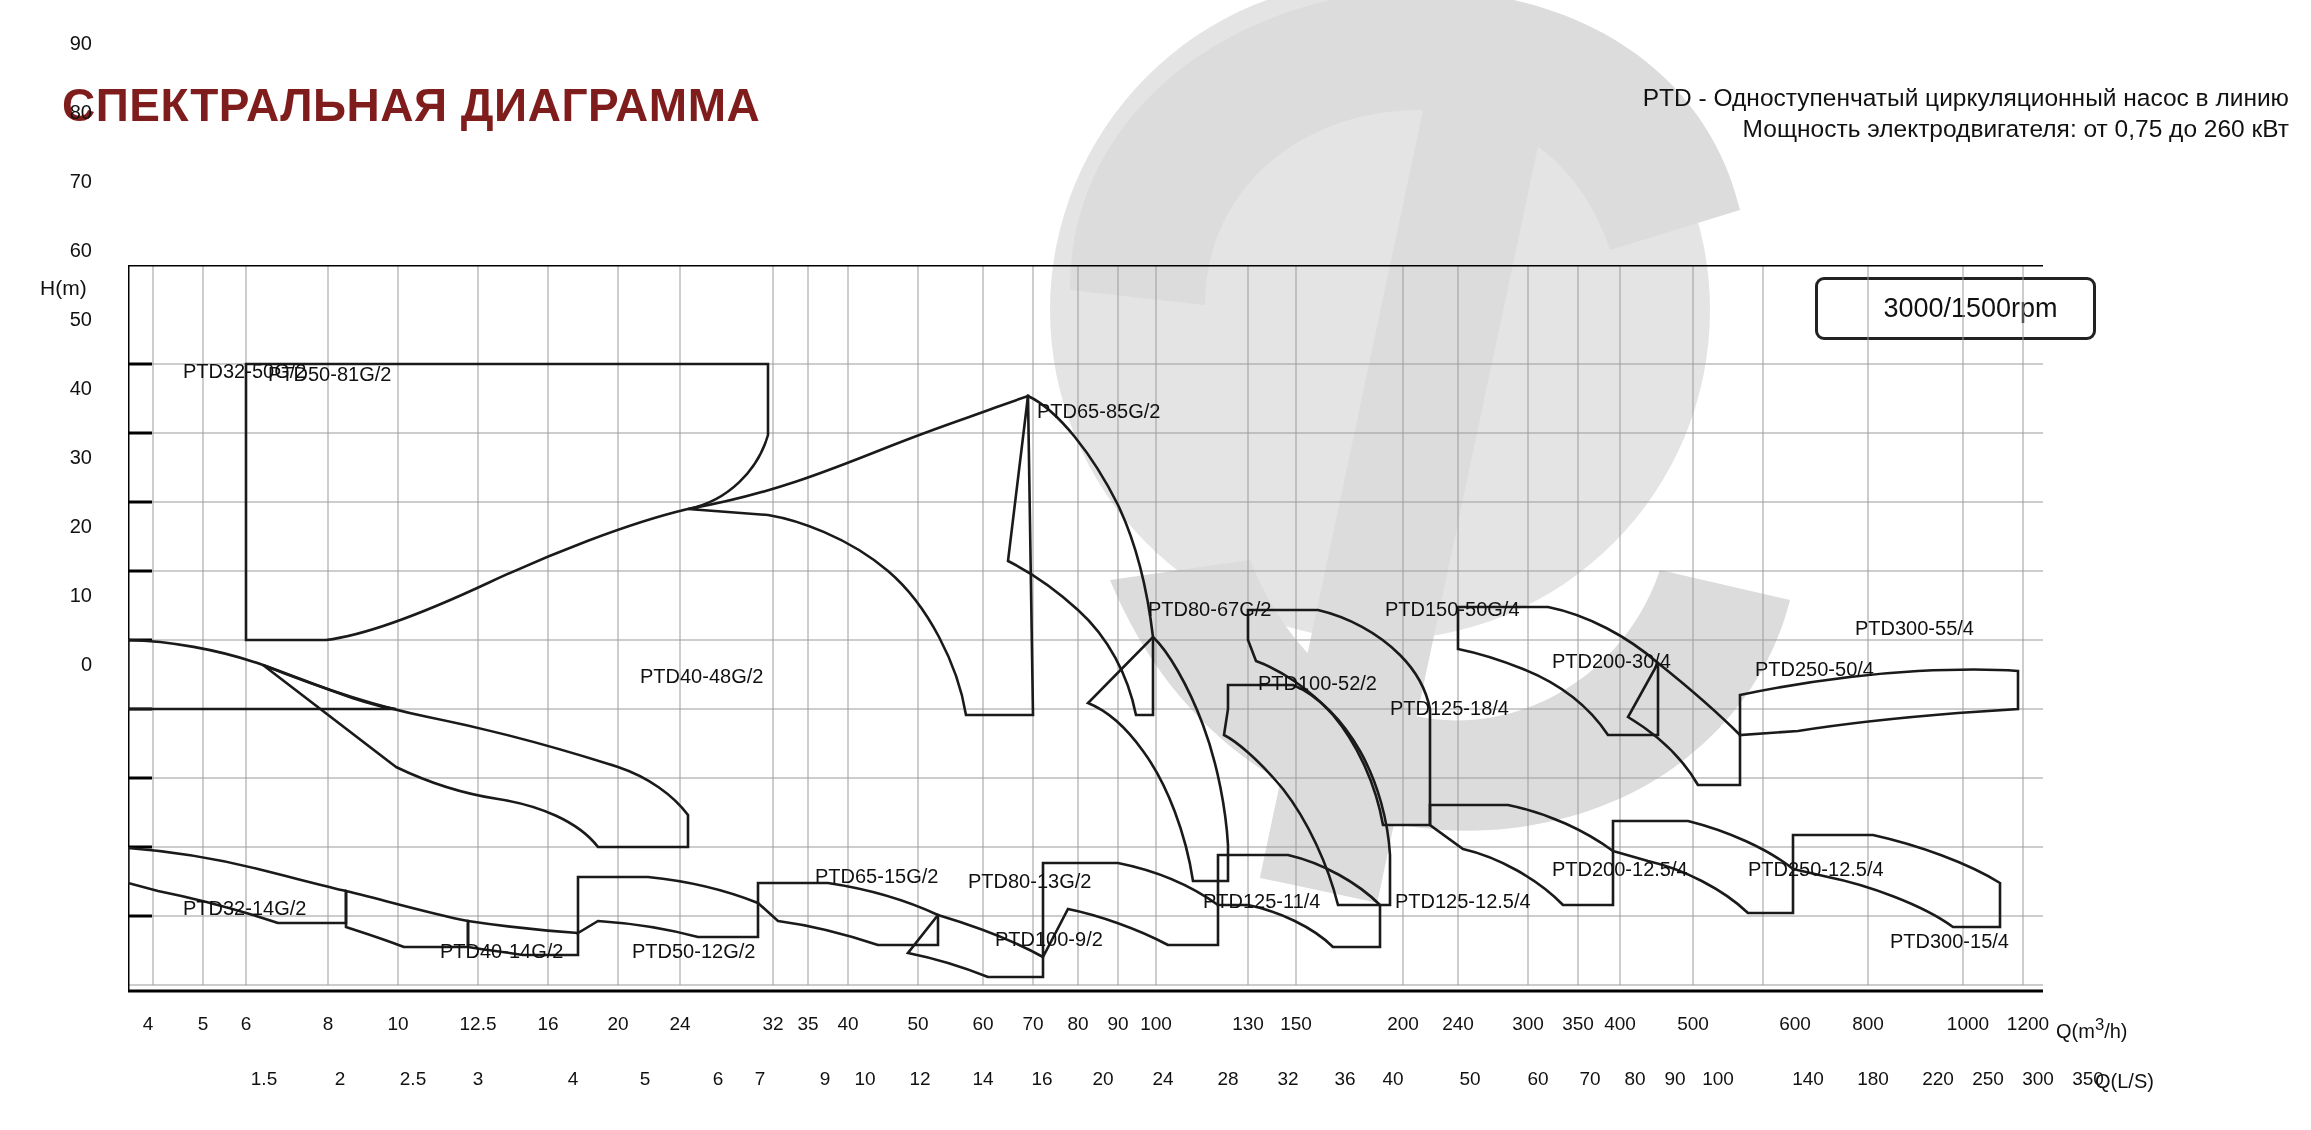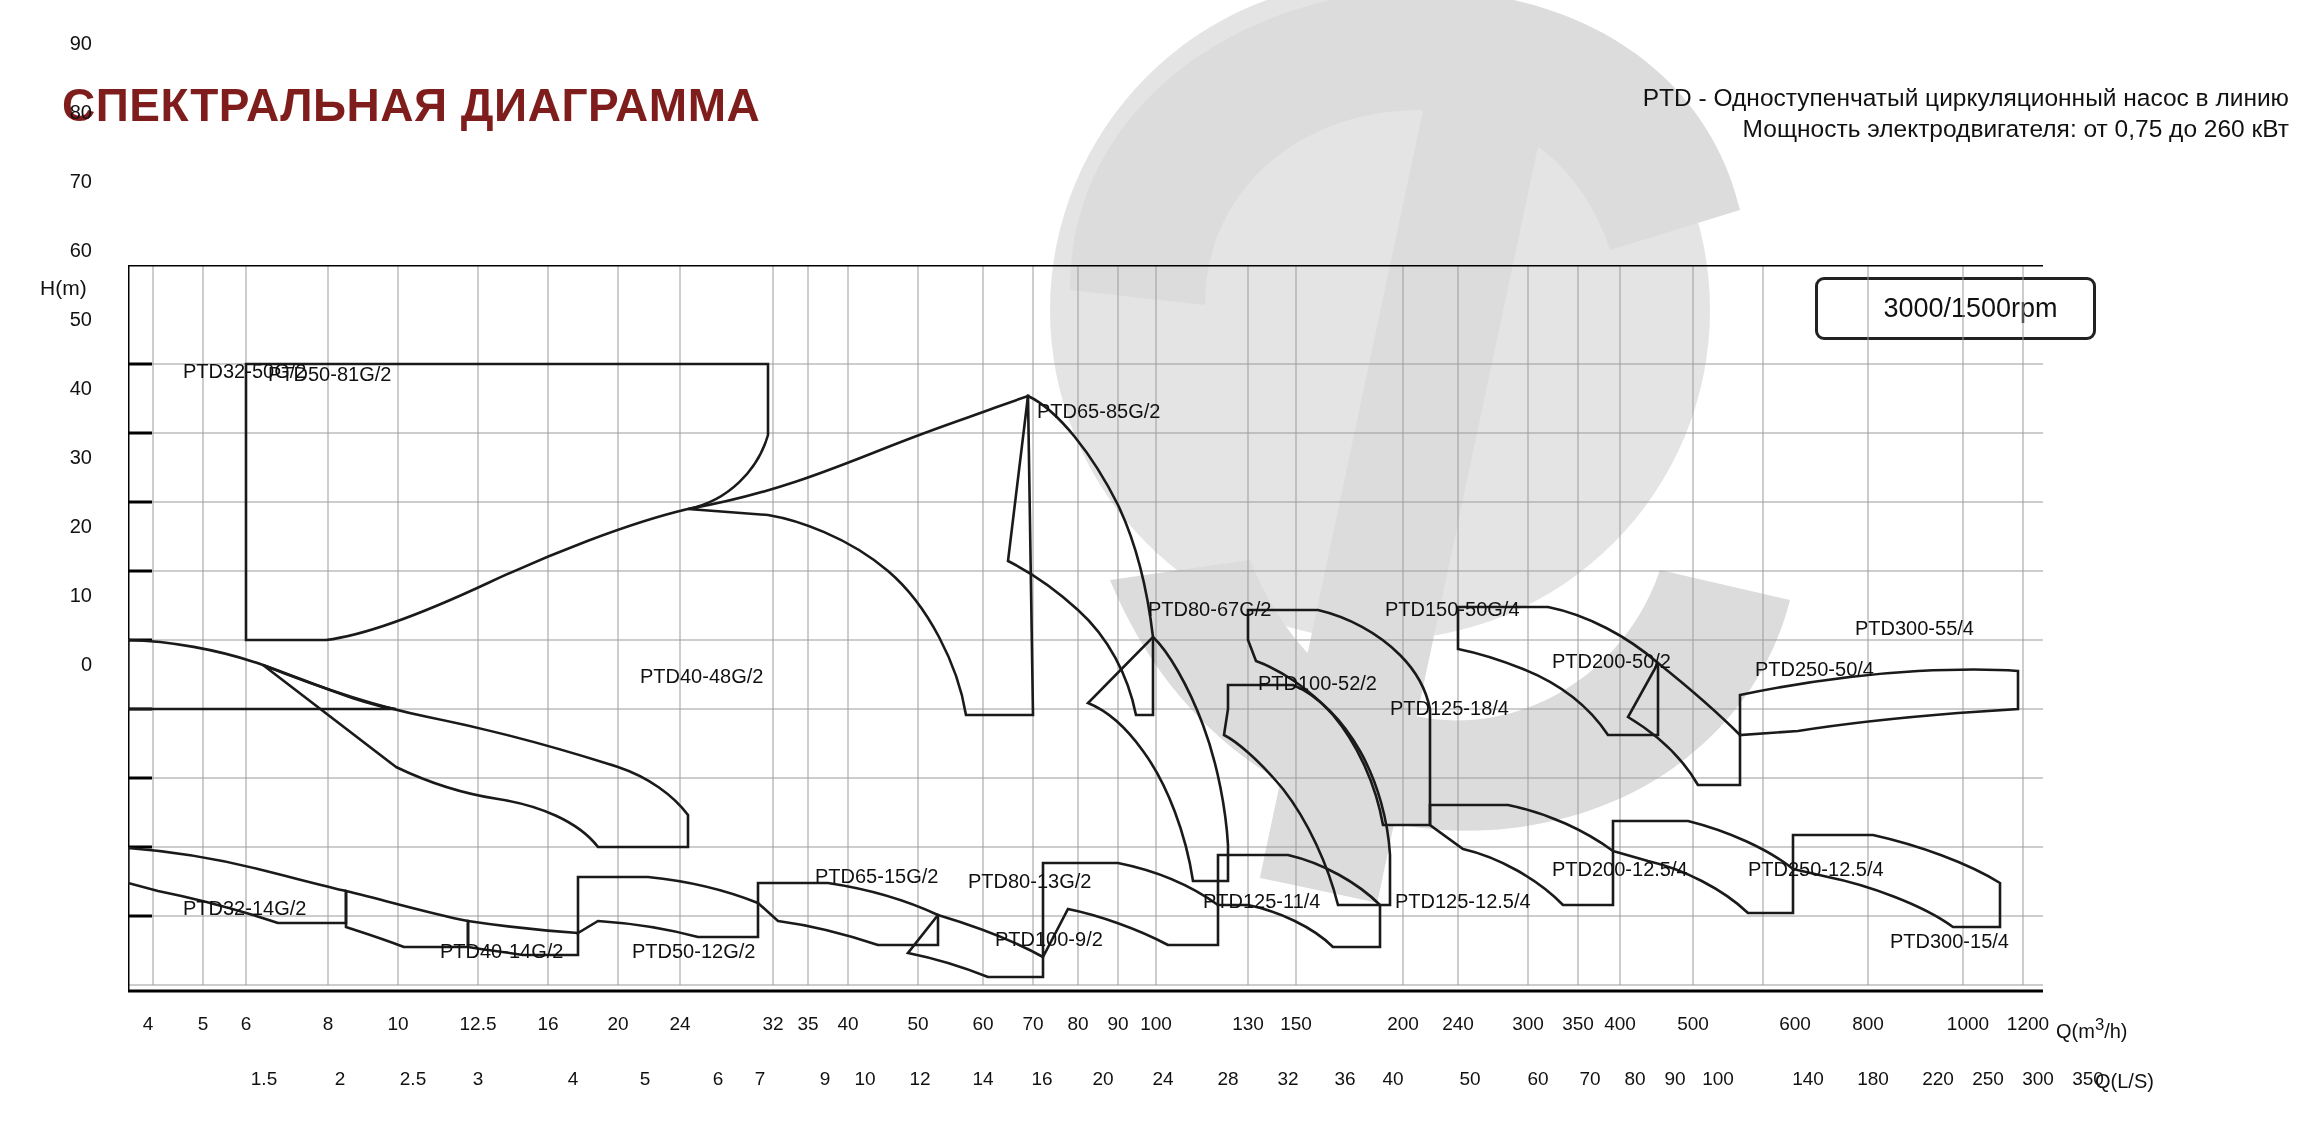--- a/index.html
+++ b/index.html
@@ -314,21 +314,21 @@
 <div class="xtick2" style="left:2013px;top:1068px;width:50px;">300</div>
 <div class="xtick2" style="left:2063px;top:1068px;width:50px;">350</div>
 
 <div class="curve-label" style="left:183px;top:360px;">PTD32-50G/2</div>
 <div class="curve-label" style="left:268px;top:363px;">PTD50-81G/2</div>
 <div class="curve-label" style="left:1010px;top:400px;margin-left:27px;">PTD65-85G/2</div>
 <div class="curve-label" style="left:640px;top:665px;">PTD40-48G/2</div>
 <div class="curve-label" style="left:1148px;top:598px;">PTD80-67G/2</div>
 <div class="curve-label" style="left:1385px;top:598px;">PTD150-50G/4</div>
 <div class="curve-label" style="left:1855px;top:617px;">PTD300-55/4</div>
-<div class="curve-label" style="left:1552px;top:650px;">PTD200-50/2</div>
+<div class="curve-label" style="left:1552px;top:650px;">PTD200-30/4</div>
 <div class="curve-label" style="left:1755px;top:658px;">PTD250-50/4</div>
 <div class="curve-label" style="left:1258px;top:672px;">PTD100-52/2</div>
 <div class="curve-label" style="left:1390px;top:697px;">PTD125-18/4</div>
 <div class="curve-label" style="left:183px;top:897px;">PTD32-14G/2</div>
 <div class="curve-label" style="left:440px;top:940px;">PTD40-14G/2</div>
 <div class="curve-label" style="left:632px;top:940px;">PTD50-12G/2</div>
 <div class="curve-label" style="left:815px;top:865px;">PTD65-15G/2</div>
 <div class="curve-label" style="left:968px;top:870px;">PTD80-13G/2</div>
 <div class="curve-label" style="left:995px;top:928px;">PTD100-9/2</div>
 <div class="curve-label" style="left:1203px;top:890px;">PTD125-11/4</div>

